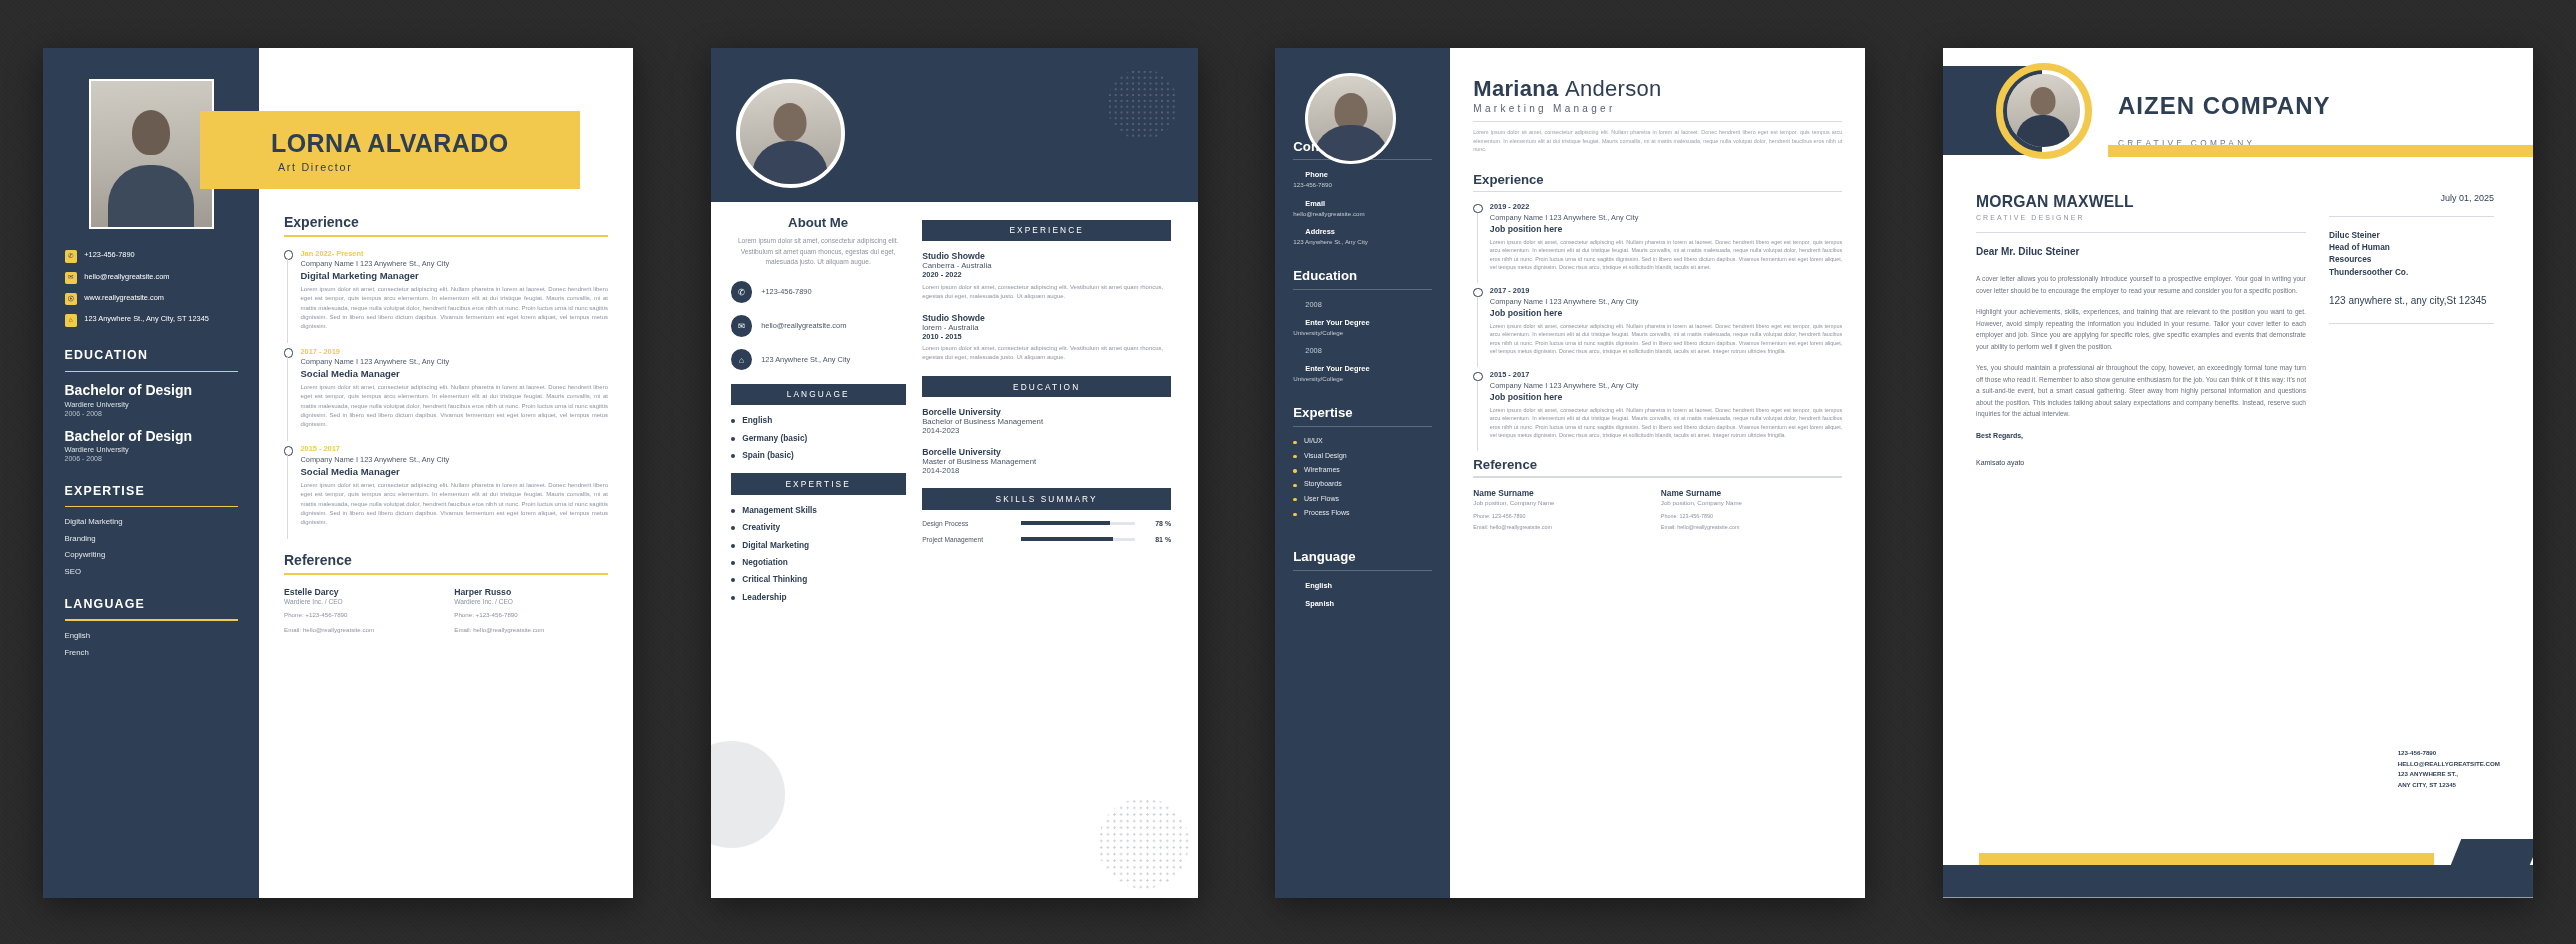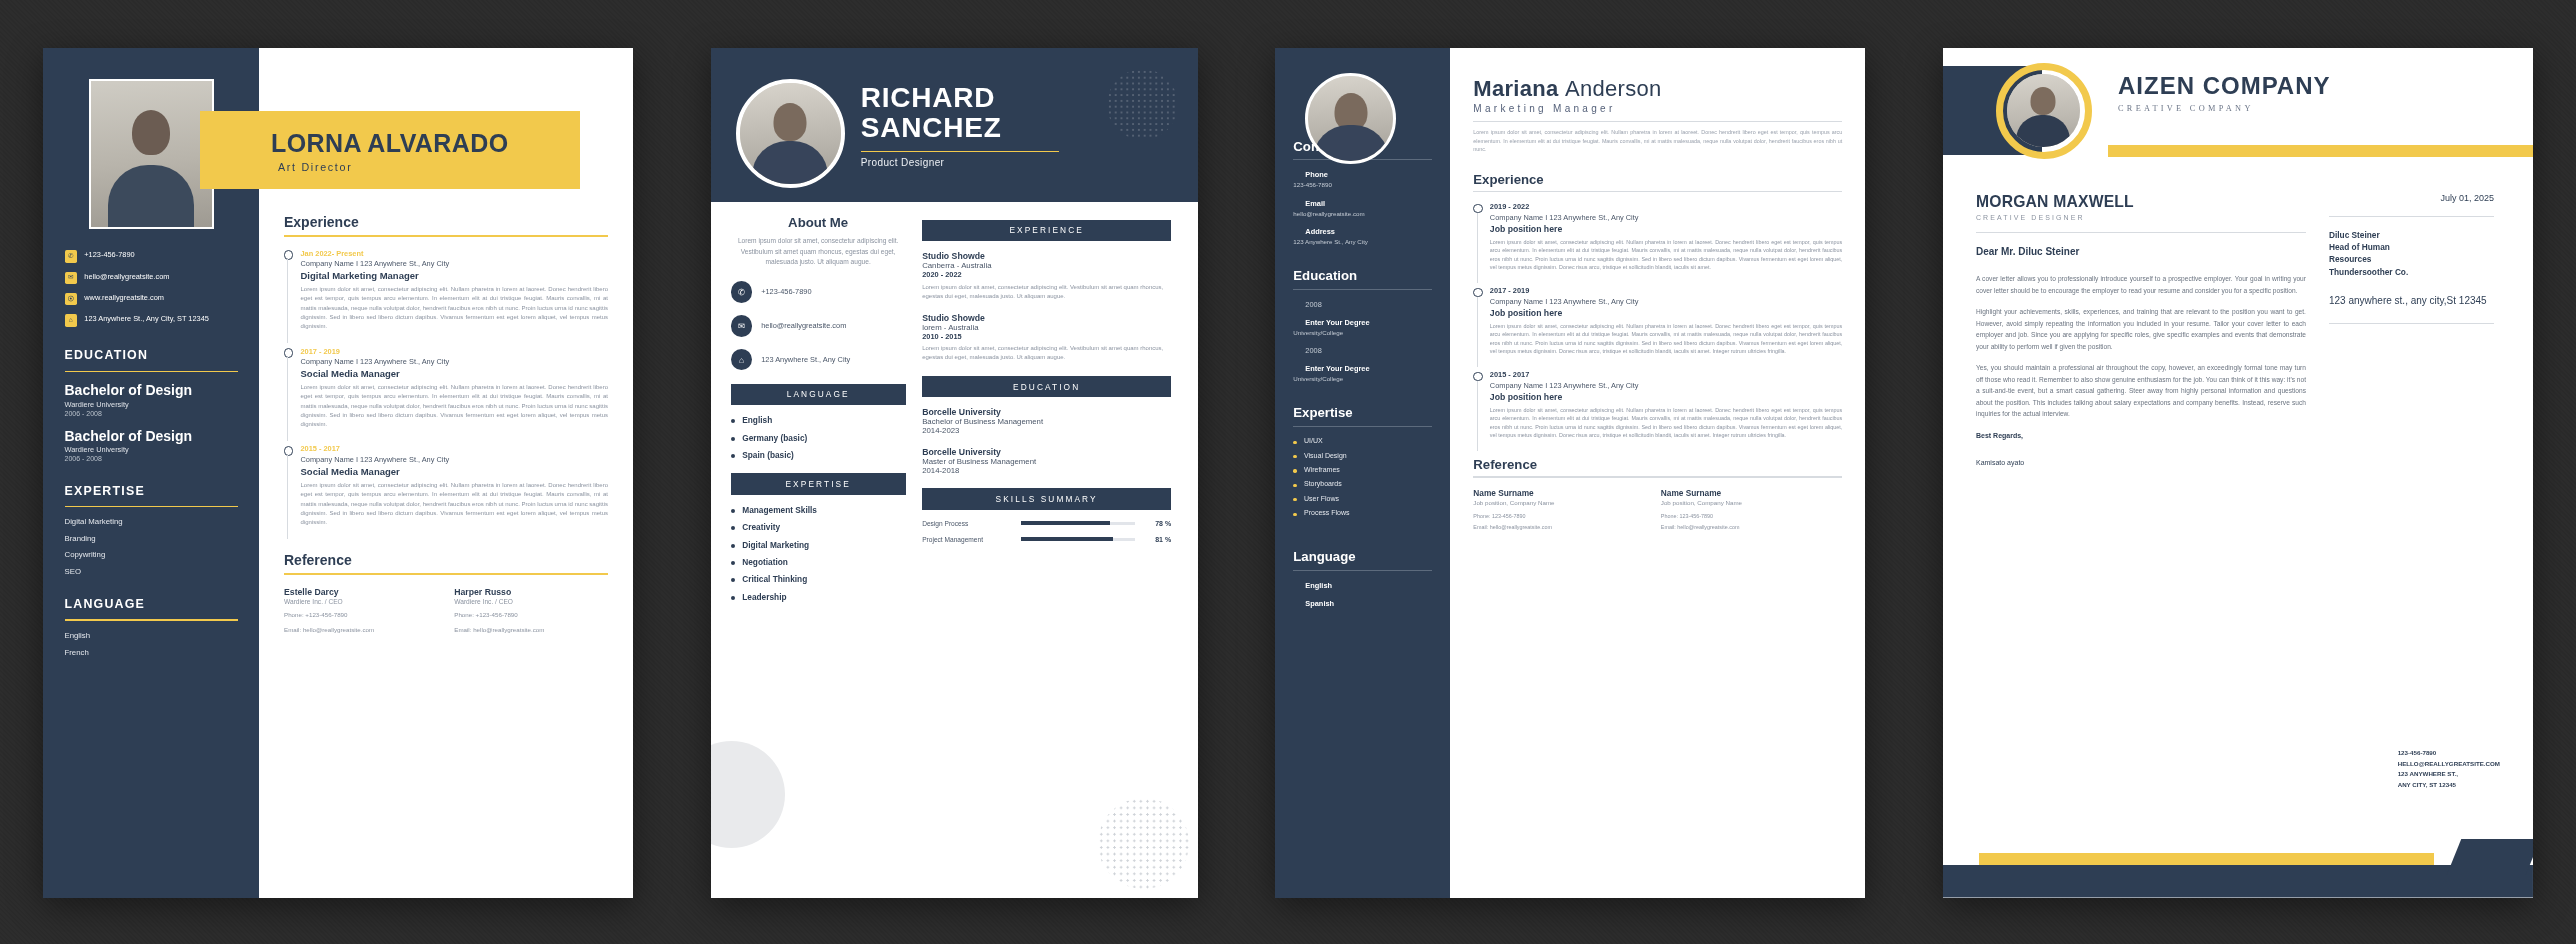--- a/index.html
+++ b/index.html
@@ -169,23 +169,23 @@
 
   
   .s4 { width: 590px; background: #fff; position: relative; padding: 0; }
   .s4-head { height: 124px; position: relative; overflow: hidden; }
   .s4-blk { position: absolute; left: 0; top: 18px; width: 99px; height: 89px; background: #2e3e54; }
   .s4-ring { position: absolute; left: 53px; top: 15px; width: 96px; height: 96px; border-radius: 50%; border: 7.4px solid #f2c94c; }
   .s4-av { position: absolute; left: 64px; top: 26.4px; width: 73px; height: 73px; border-radius: 50%; overflow: hidden; background: #ccc8c0; }
   .av-m { position: absolute; inset: 0; background: linear-gradient(175deg,#d8d4cc 0%,#bdb9b1 60%,#a6a29a 100%); }
   .av-m::before { content:""; position:absolute; left:50%; top:18%; width:25px; height:28px; background:#7d6c5e; border-radius:50% 50% 45% 45%; transform:translateX(-50%); }
   .av-m::after { content:""; position:absolute; left:50%; top:56%; width:54px; height:40px; background:#2f3c50; border-radius:25px 25px 0 0; transform:translateX(-50%); }
-  .s4-co { position: absolute; left: 175px; top: 24px; }
+  .s4-co { position: absolute; left: 175px; top: 44px; }
   .s4-con { font-size: 24px; font-weight: bold; color: #2e3e54; letter-spacing: 1px; }
-  .s4-cot { font-size: 8.3px; color: #6d7789; letter-spacing: 3.3px; margin-top: 4px; font-family: Liberation Serif, serif; }
+  .s4-cot { font-size: 8.3px; color: #6d7789; letter-spacing: 3.3px; margin-top: 18px; }
   .s4-ybar { position: absolute; left: 165px; top: 97px; right: 0; height: 12.4px; background: #f2c94c; }
   .s4-body { padding: 21.5px 33px 0 33px; display: flex; gap: 23px; }
   .s4-l { width: 330px; }
   .s4-r { width: 165px; }
   .s4-mn { font-size: 15.7px; font-weight: bold; color: #2e3e54; letter-spacing: 0.2px; }
   .s4-mr { font-size: 7px; color: #8b93a0; letter-spacing: 2.1px; margin-top: 2.5px; }
   .s4-line { height: 0.8px; background: #d7dbe0; margin: 11.6px 0 13.2px 0; }
   .s4-dear { font-size: 10px; font-weight: bold; color: #2e3e54; margin-bottom: 16px; }
   .s4-p { font-size: 6.6px; color: #6b7480; line-height: 1.75; text-align: justify; margin-bottom: 10px; }
   .s4-date { font-size: 9px; color: #2e3e54; text-align: right; }
@@ -303,26 +303,20 @@
       </div>
     </div>
   </div>
 
   <div class="sheet s2">
     <div class="s2-top">
       <div class="s2-dots"></div>
       <div class="s2-avatar">
           <div class="av-p"></div>
         </div>
-      <div class="s2-nm">
-        <div class="s2-n1">RICHARD</div>
-        <div class="s2-n2">SANCHEZ</div>
-        <div class="s2-nline"></div>
-        <div class="s2-rl">Product Designer</div>
-      </div>
     </div>
 
     <div class="s2-body">
       <div class="s2-col-l">
         <div class="s2-ab">About Me</div>
         <div class="s2-abtxt">Lorem ipsum dolor sit amet, consectetur adipiscing elit. Vestibulum sit amet quam rhoncus, egestas dui eget, malesuada justo. Ut aliquam augue.</div>
         <div style="height:13.2px"></div>
         <div class="s2-crow">
             <span class="s2-cic">✆</span>
             <span>+123-456-7890</span>

